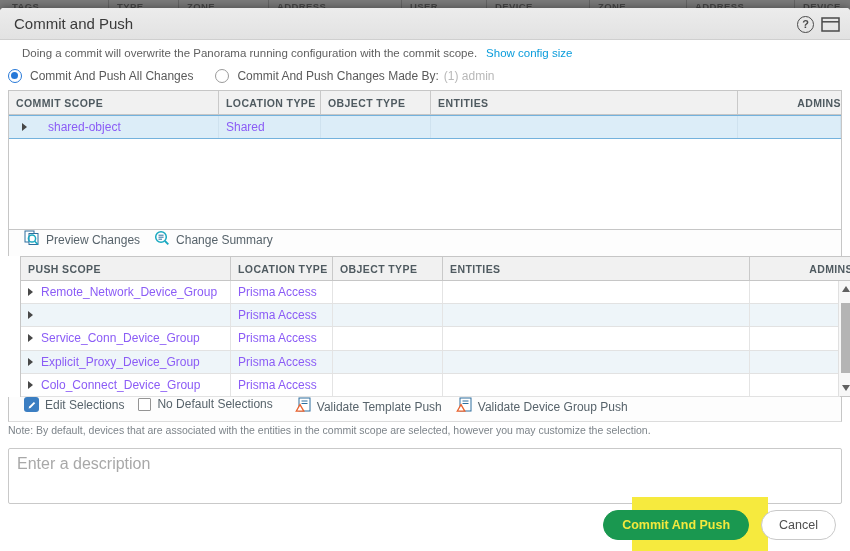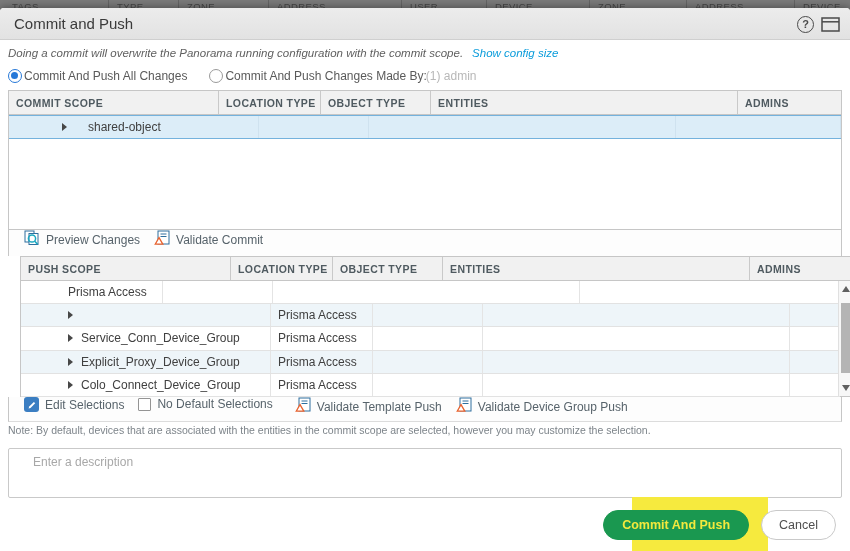--- a/index.html
+++ b/index.html
@@ -1,54 +1,54 @@
 <!DOCTYPE html>
 <html><head>
 <meta charset="utf-8">
 <style>
   * { margin:0; padding:0; box-sizing:border-box; }
   html,body { width:850px; height:551px; overflow:hidden; font-family:"Liberation Sans",sans-serif; }
   body { background:#6f6f6f; position:relative; }
 
   
   .bg-strip { position:absolute; top:0; left:0; width:850px; height:22px; background:#7a7a7a; z-index:0; }
-  .bg-col { position:absolute; top:1px; font-size:9.5px; font-weight:normal; color:#454545; letter-spacing:.4px; }
+  .bg-col { position:absolute; top:1px; font-size:9.5px; font-weight:bold; color:#454545; letter-spacing:.4px; }
   .bg-sep { position:absolute; top:0; width:1px; height:9px; background:#646464; }
 
   
   .dialog { position:absolute; top:8px; left:0; width:850px; height:543px; background:#ffffff;
             border-radius:4px 4px 0 0; z-index:1; box-shadow:0 0 8px rgba(0,0,0,.45); }
 
   .titlebar { position:absolute; top:0; left:0; right:0; height:32px; background:linear-gradient(#ececec,#e2e2e2);
               border-bottom:1px solid #cfcfcf; border-radius:4px 4px 0 0; display:flex; align-items:center; }
   .title { font-size:15px; color:#3a3a3a; padding-left:14px; }
   .titlebar-icons { position:absolute; right:10px; top:0; height:32px; display:flex; align-items:center; gap:7px; }
   .help-ic { width:17px; height:17px; border:1.6px solid #4a4a4a; border-radius:50%; color:#4a4a4a;
              font-size:11px; font-weight:bold; display:flex; align-items:center; justify-content:center; cursor:pointer; }
   .win-ic { cursor:pointer; display:flex; }
 
-  .intro { position:absolute; top:39px; left:8px; font-size:11.5px; color:#5f5f5f;font-style:italic; }
+  .intro { position:absolute; top:39px; left:22px; font-size:11.5px; color:#5f5f5f; }
   .intro a { color:#0a9cdb; text-decoration:none; margin-left:9px; cursor:pointer; }
 
   .radio-row { position:absolute; top:61px; left:8px; display:flex; align-items:center; column-gap:22px;
                font-size:12px; color:#5a5a5a; }
-  .radio-opt { display:flex; align-items:center; gap:2px; cursor:pointer; }
+  .radio-opt { display:flex; align-items:center; gap:8px; cursor:pointer; }
   .radio { width:14px; height:14px; border-radius:50%; background:#fff; border:1px solid #9a9a9a; position:relative; }
   .radio.sel { border:1.5px solid #2779d8; }
   .radio.sel::after { content:""; position:absolute; left:2px; top:2px; width:7px; height:7px;
                       border-radius:50%; background:#2779d8; }
   .dim { color:#b8b8b8; }
 
   
   .tbl { position:absolute; left:8px; width:834px; background:#fff; border:1px solid #c6c6c6; }
   .thead { display:flex; height:24px; background:#f1f1f1; border-bottom:1px solid #c6c6c6; }
   .th { font-size:10.5px; font-weight:700; color:#4f5a60; letter-spacing:.4px; padding:6px 0 0 7px;
         border-right:1px solid #c9c9c9; height:100%; overflow:hidden; white-space:nowrap; }
-  .c1{width:210px;} .c2{width:102px;} .c3{width:110px;} .c4{width:307px;} .c5{flex:1; border-right:none;}
-  .trow { display:flex; height:23.2px; font-size:12px; color:#404040; align-items:stretch; cursor:pointer;padding-left:40px; }
+  .c1{width:210px;} .c2{width:102px;} .c3{width:110px;} .c4{width:307px;} .c5{flex:1; border-right:none;text-align:right;}
+  .trow { display:flex; height:23.2px; font-size:12px; color:#8b5cf6; align-items:stretch; cursor:pointer; }
   .td { padding-left:7px; border-right:1px solid #e4e4e4; display:flex; align-items:center; overflow:hidden; white-space:nowrap; }
   .tri { width:0; height:0; border-left:5px solid #474747; border-top:4px solid transparent;
          border-bottom:4px solid transparent; margin-right:8px; flex:0 0 auto; }
 
   #commit-table { top:82px; height:140px; }
   .sel-row { height:24px; background:#dcedf8; border-top:1px solid #74b2dd; border-bottom:1px solid #74b2dd; }
   .sel-row .td { border-right:1px solid #cfe2ef; }
   .sel-row .td.c1 { padding-left:13px; }
   .sel-row .tri { margin-right:21px; }
 
@@ -70,23 +70,23 @@
   #commit-toolbar { top:222px; height:26px; }
   #push-toolbar { top:389px; height:25px; border-bottom:1px solid #dcdcdc; }
   .tb-item { display:flex; align-items:center; gap:6px; font-size:12px; color:#57636b; cursor:pointer; white-space:nowrap; }
   .tb-item svg { flex:0 0 auto; }
   .edit-ic { width:15px; height:15px; border-radius:3px; background:#3b7ec2; display:flex;
              align-items:center; justify-content:center; }
   .checkbox { width:13px; height:13px; background:#fff; border:1px solid #949494; border-radius:1px; cursor:pointer; }
 
   .note { position:absolute; top:416px; left:8px; font-size:10.5px; color:#7d848a; }
 
-  .desc { position:absolute; top:440px; left:8px; width:834px; height:50px; border:1px solid #c9c9c9;
-          border-radius:2px; resize:none; font-family:"Liberation Sans",sans-serif; font-size:12px;
-          padding:6px 24px; color:#444; outline:none; }
+  .desc { position:absolute; top:440px; left:8px; width:834px; height:56px; border:1px solid #c9c9c9;
+          border-radius:2px; resize:none; font-family:"Liberation Sans",sans-serif; font-size:16px;
+          padding:6px 8px; color:#444; outline:none; }
   .desc::placeholder { color:#a8a8a8; }
 
   .highlight { position:absolute; left:632px; top:489px; width:136px; height:54px; background:#f6ea3e; }
 
   .footer { position:absolute; top:502px; right:14px; display:flex; align-items:center; gap:12px; }
   .btn { height:30px; border-radius:15px; display:flex; align-items:center; gap:6px; padding:0 17px;
          font-size:12.5px; cursor:pointer; background:#fff; border:1px solid #c9c9c9; color:#4f4f4f; position:relative; }
   .btn.green { background:#1a9850; border:1px solid #1a9850; color:#f3e93d; font-weight:bold; padding:0 18px; }
 </style>
 </head>
@@ -149,20 +149,21 @@
       <div class="th c2">LOCATION TYPE</div>
       <div class="th c3">OBJECT TYPE</div>
       <div class="th c4">ENTITIES</div>
       <div class="th c5">ADMINS</div>
     </div>
     <div class="trow sel-row">
       <div class="td c1">
           <span class="tri"></span>
           <span>shared-object</span>
         </div>
+      <div class="td c2">Shared</div>
       <div class="td c3"></div>
       <div class="td c4"></div>
       <div class="td c5"></div>
     </div>
   </div>
 
   <div class="toolbar" id="commit-toolbar">
     <span class="tb-item">
       <span>
         <svg width="16" height="16" viewBox="0 0 16 16">
@@ -170,40 +171,45 @@
             <rect x="5" y="3.5" width="9" height="11" fill="#fff" stroke="#2e6e9e"></rect>
             <circle cx="8" cy="8.5" r="3.6" fill="none" stroke="#18a8c0" stroke-width="1.5"></circle>
             <line x1="10.7" y1="11.2" x2="13.6" y2="14.2" stroke="#18a8c0" stroke-width="1.6"></line>
           </svg>
       </span>
       <span>Preview Changes</span>
     </span>
     <span class="tb-item">
       <span>
         <svg width="16" height="16" viewBox="0 0 16 16">
-            <rect x="4" y="1" width="11" height="13" fill="#fff" stroke="#2e6e9e"></rect>
-            <line x1="6.5" y1="4" x2="12.5" y2="4" stroke="#2e6e9e"></line>
-            <line x1="6.5" y1="6.5" x2="12.5" y2="6.5" stroke="#2e6e9e"></line>
-            <path d="M1.2 14.2 L5 7.6 L8.8 14.2 Z" fill="#fff" stroke="#e8622e" stroke-width="1.3"></path>
-          </svg>
-      </span>
-      <span>Validate Commit</span>
+            <circle cx="7" cy="7" r="5.3" fill="#fff" stroke="#18a8c0" stroke-width="1.5"></circle>
+            <line x1="4.5" y1="5.2" x2="9.6" y2="5.2" stroke="#2e6e9e"></line>
+            <line x1="4.5" y1="7.2" x2="9.6" y2="7.2" stroke="#2e6e9e"></line>
+            <line x1="4.5" y1="9.2" x2="8" y2="9.2" stroke="#2e6e9e"></line>
+            <line x1="11" y1="11" x2="14.3" y2="14.3" stroke="#18a8c0" stroke-width="1.8"></line>
+          </svg>
+      </span>
+      <span>Change Summary</span>
     </span>
   </div>
 
   <div class="tbl" id="push-table">
     <div class="thead">
       <div class="th c1">PUSH SCOPE</div>
       <div class="th c2">LOCATION TYPE</div>
       <div class="th c3">OBJECT TYPE</div>
       <div class="th c4">ENTITIES</div>
       <div class="th c5">ADMINS</div>
     </div>
     <div class="push-rows">
       <div class="trow">
+        <div class="td c1">
+            <span class="tri"></span>
+            <span>Remote_Network_Device_Group</span>
+          </div>
         <div class="td c2">Prisma Access</div>
         <div class="td c3"></div>
         <div class="td c4"></div>
         <div class="td c5"></div>
       </div>
       <div class="trow alt">
         <div class="td c1">
             <span class="tri"></span>
           </div>
         <div class="td c2">Prisma Access</div>

